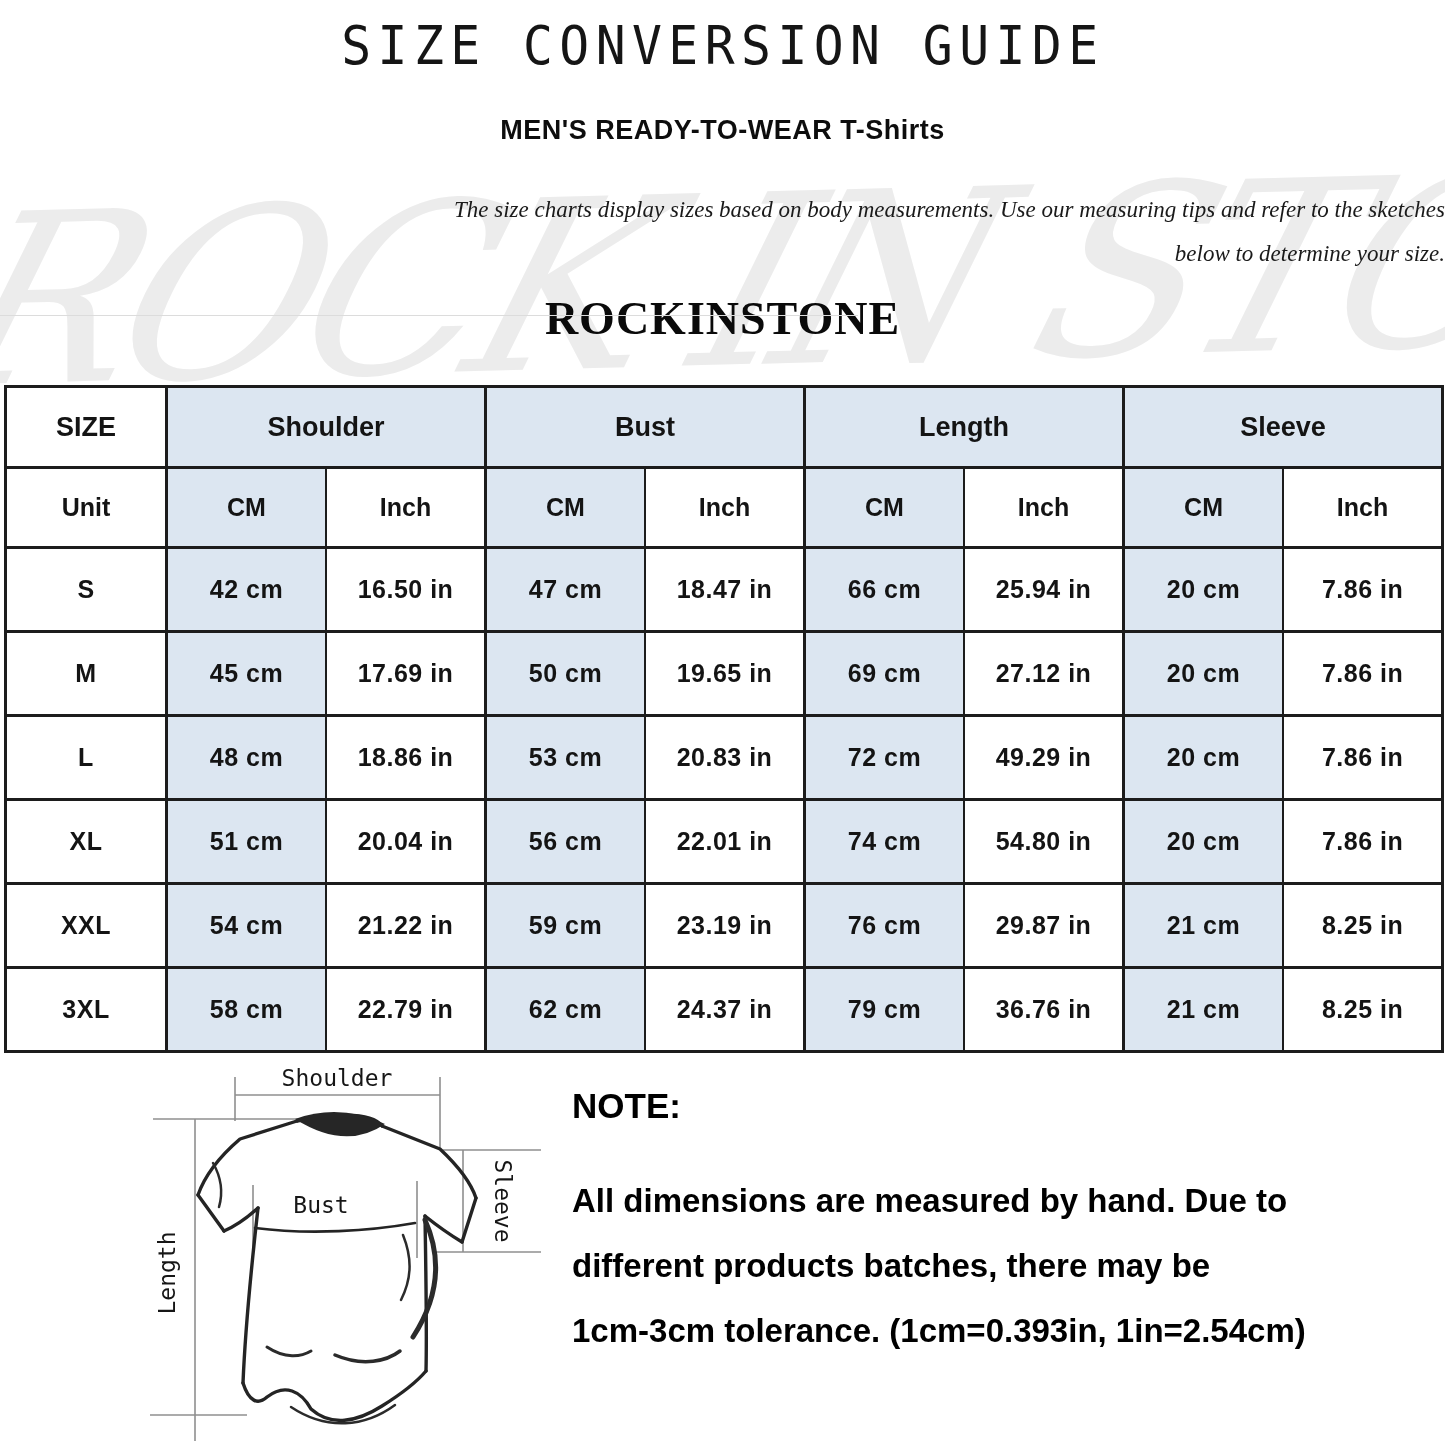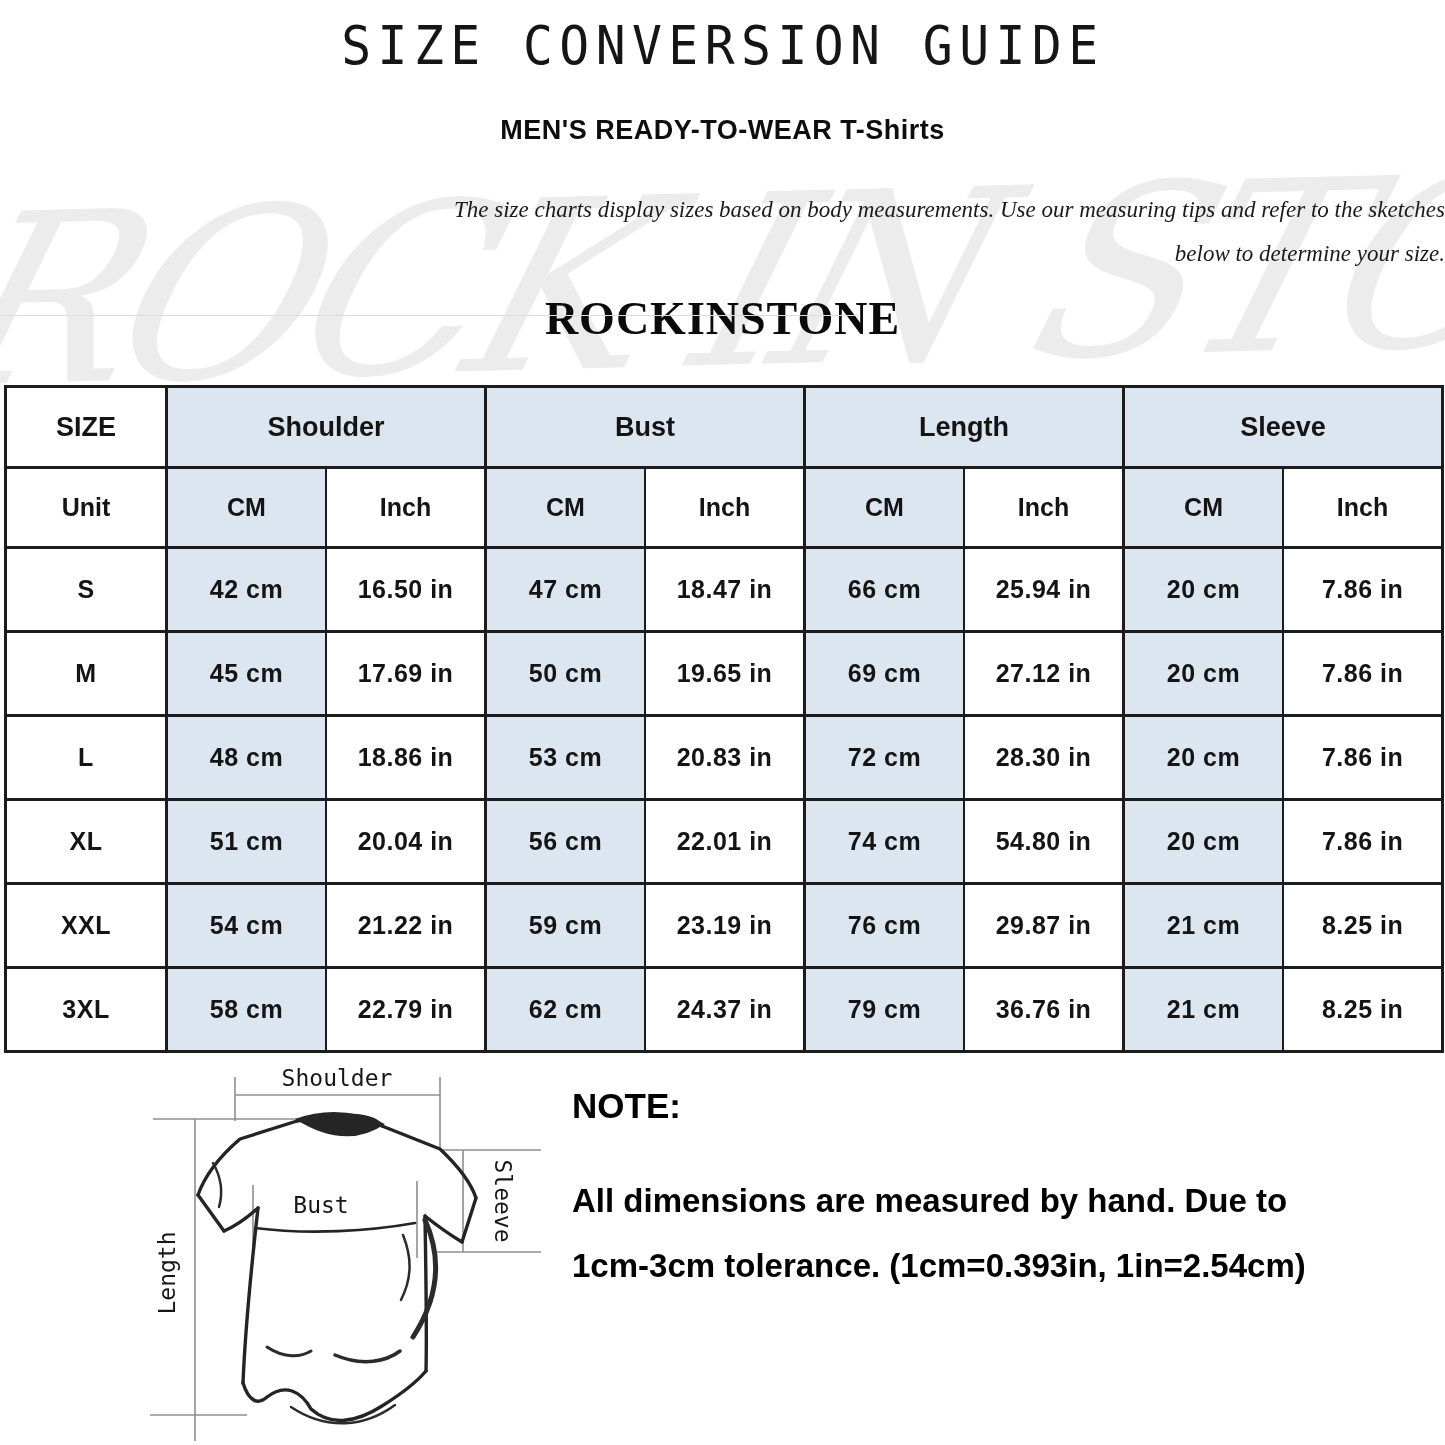--- a/index.html
+++ b/index.html
@@ -139,21 +139,21 @@
             <td class="blue grp-l">20 cm</td>
             <td class="white">7.86 in</td>
           </tr>
           <tr>
             <td class="white">L</td>
             <td class="blue grp-l">48 cm</td>
             <td class="white">18.86 in</td>
             <td class="blue grp-l">53 cm</td>
             <td class="white">20.83 in</td>
             <td class="blue grp-l">72 cm</td>
-            <td class="white">28.30 in</td>
+            <td class="white">49.29 in</td>
             <td class="blue grp-l">20 cm</td>
             <td class="white">7.86 in</td>
           </tr>
           <tr>
             <td class="white">XL</td>
             <td class="blue grp-l">51 cm</td>
             <td class="white">20.04 in</td>
             <td class="blue grp-l">56 cm</td>
             <td class="white">22.01 in</td>
             <td class="blue grp-l">74 cm</td>
@@ -232,16 +232,17 @@
       <text x="242" y="31" text-anchor="middle">Shoulder</text>
       <text x="226" y="158" text-anchor="middle">Bust</text>
       <text x="80" y="218" text-anchor="middle" transform="rotate(-90 80 218)">Length</text>
       <text x="400" y="146" text-anchor="middle" transform="rotate(90 400 146)">Sleeve</text>
     </g>
   </svg>
 
   <div id="note" class="layer">
     <div id="note-heading">NOTE:</div>
     <div class="note-line">All dimensions are measured by hand. Due to</div>
+    <div class="note-line">different products batches, there may be</div>
     <div class="note-line">1cm-3cm tolerance. (1cm=0.393in, 1in=2.54cm)</div>
   </div>
 
 </div>
 
 </body></html>

